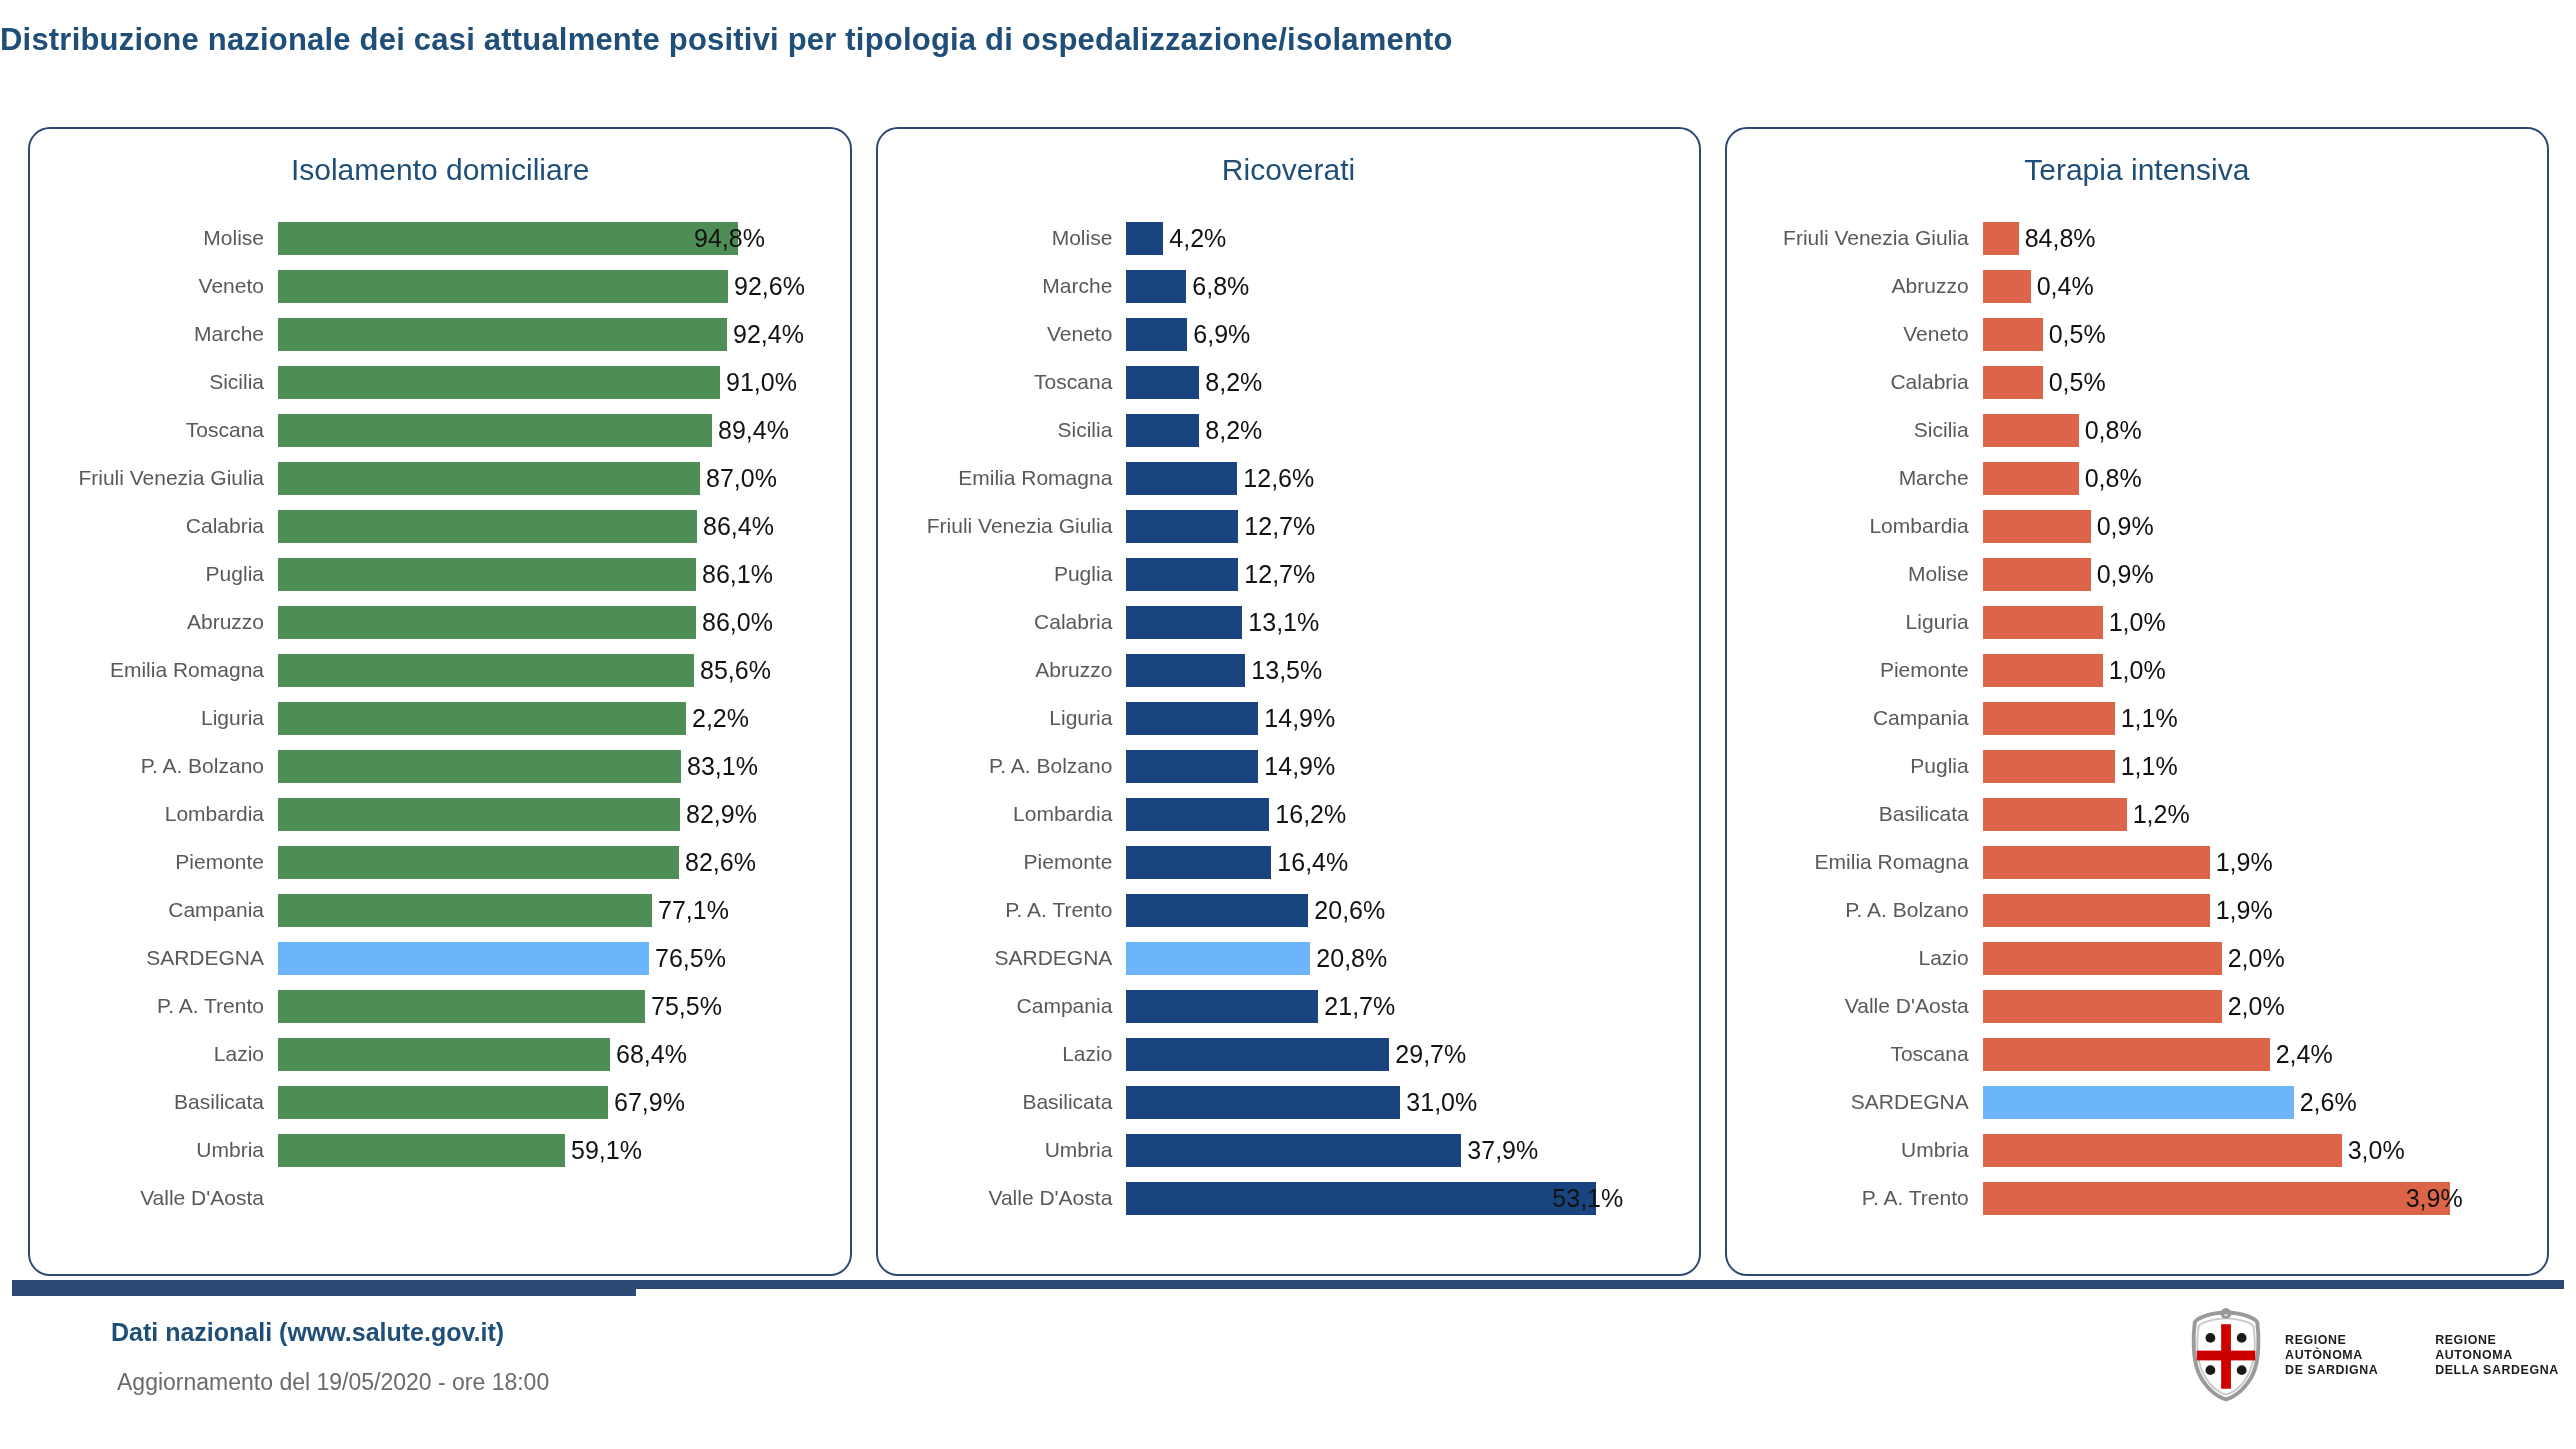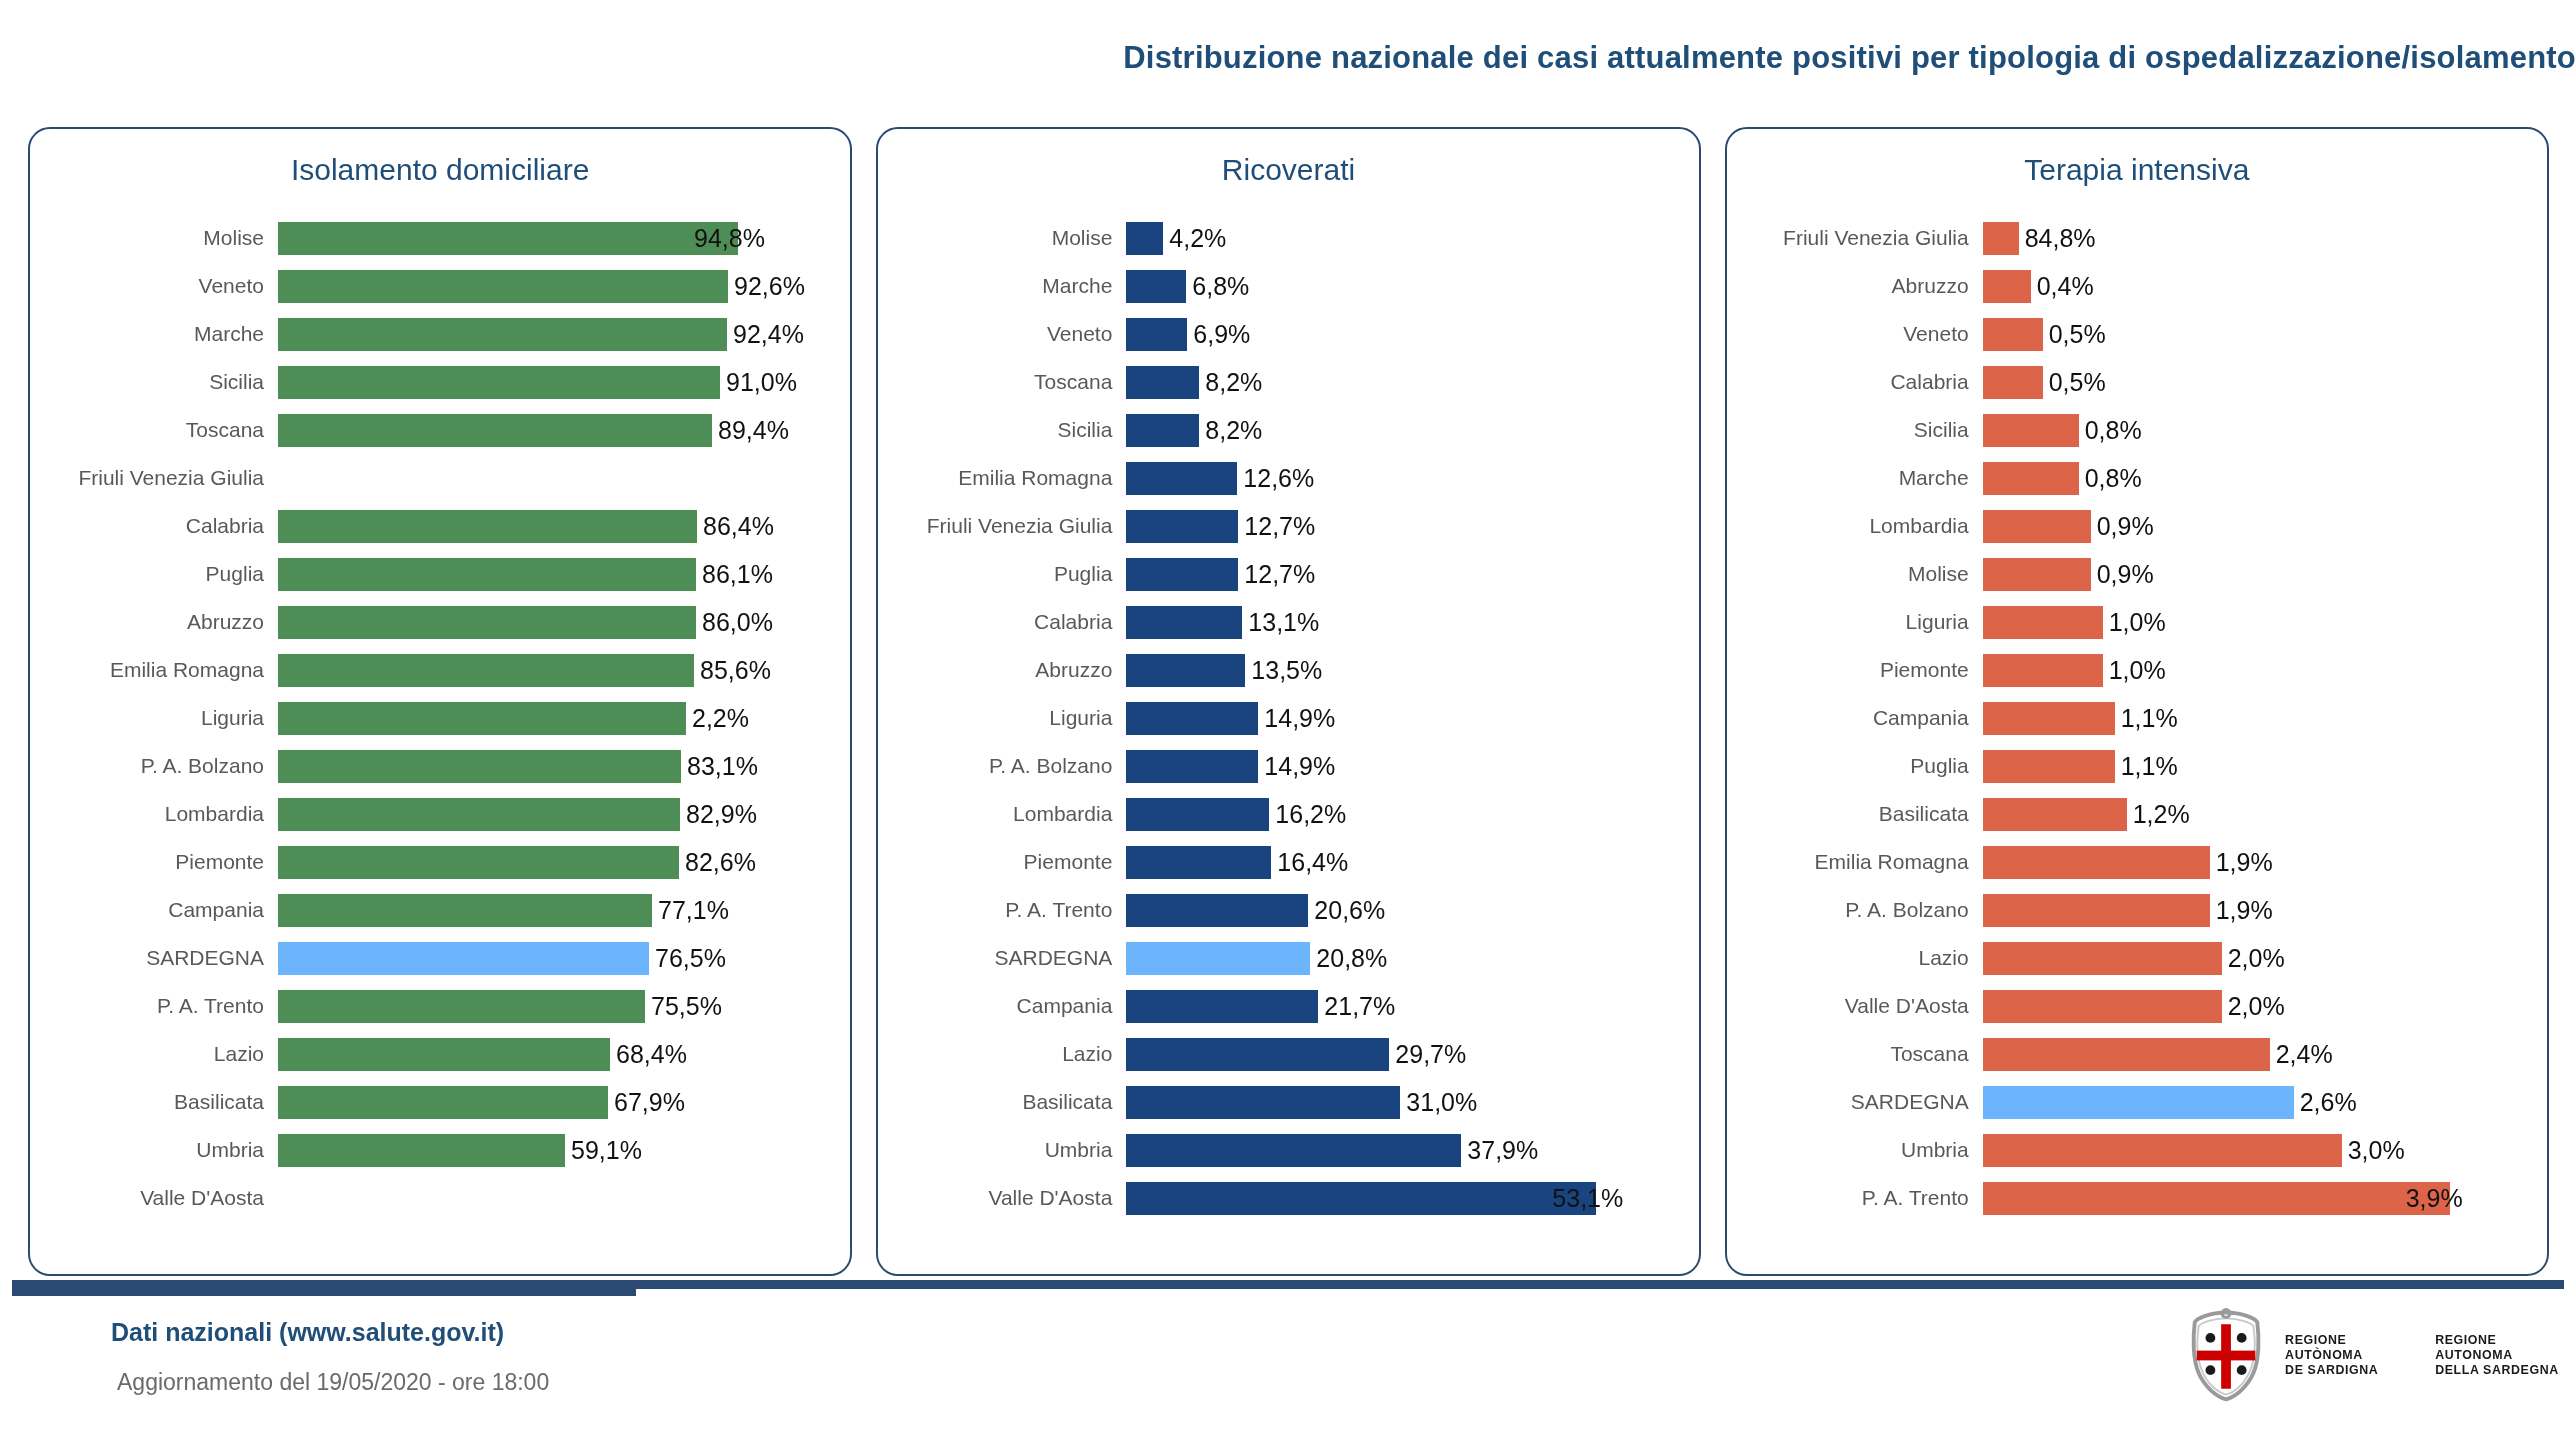--- a/index.html
+++ b/index.html
@@ -5,22 +5,22 @@
   html,body{margin:0;padding:0;}
   body{
     width:2576px;height:1449px;
     background:#ffffff;
     font-family:"Liberation Sans", sans-serif;
     overflow:hidden;
     position:relative;
   }
   
   .page-title{
-    position:absolute;top:40px;left:0;width:2576px;
-    text-align:right;
+    position:absolute;top:22px;left:0;width:2576px;
+    text-align:left;
     font-size:31px;font-weight:bold;
     color:#1F4E79;
     letter-spacing:0.2px;
   }
   
   .panels{
     position:absolute;top:127px;left:28px;
     width:2521px;height:1149px;
     display:flex;gap:24px;
   }
@@ -156,20 +156,24 @@
         </div>
         <div class="row">
           <div class="row-label">Toscana</div>
           <div class="bar-area">
             <div class="bar" style="width: 434px; background: rgb(78, 141, 85);"></div>
             <span class="bar-value">89,4%</span>
           </div>
         </div>
         <div class="row">
           <div class="row-label">Friuli Venezia Giulia</div>
+          <div class="bar-area">
+            <div class="bar" style="width: 422px; background: rgb(78, 141, 85);"></div>
+            <span class="bar-value">87,0%</span>
+          </div>
         </div>
         <div class="row">
           <div class="row-label">Calabria</div>
           <div class="bar-area">
             <div class="bar" style="width: 419px; background: rgb(78, 141, 85);"></div>
             <span class="bar-value">86,4%</span>
           </div>
         </div>
         <div class="row">
           <div class="row-label">Puglia</div>

